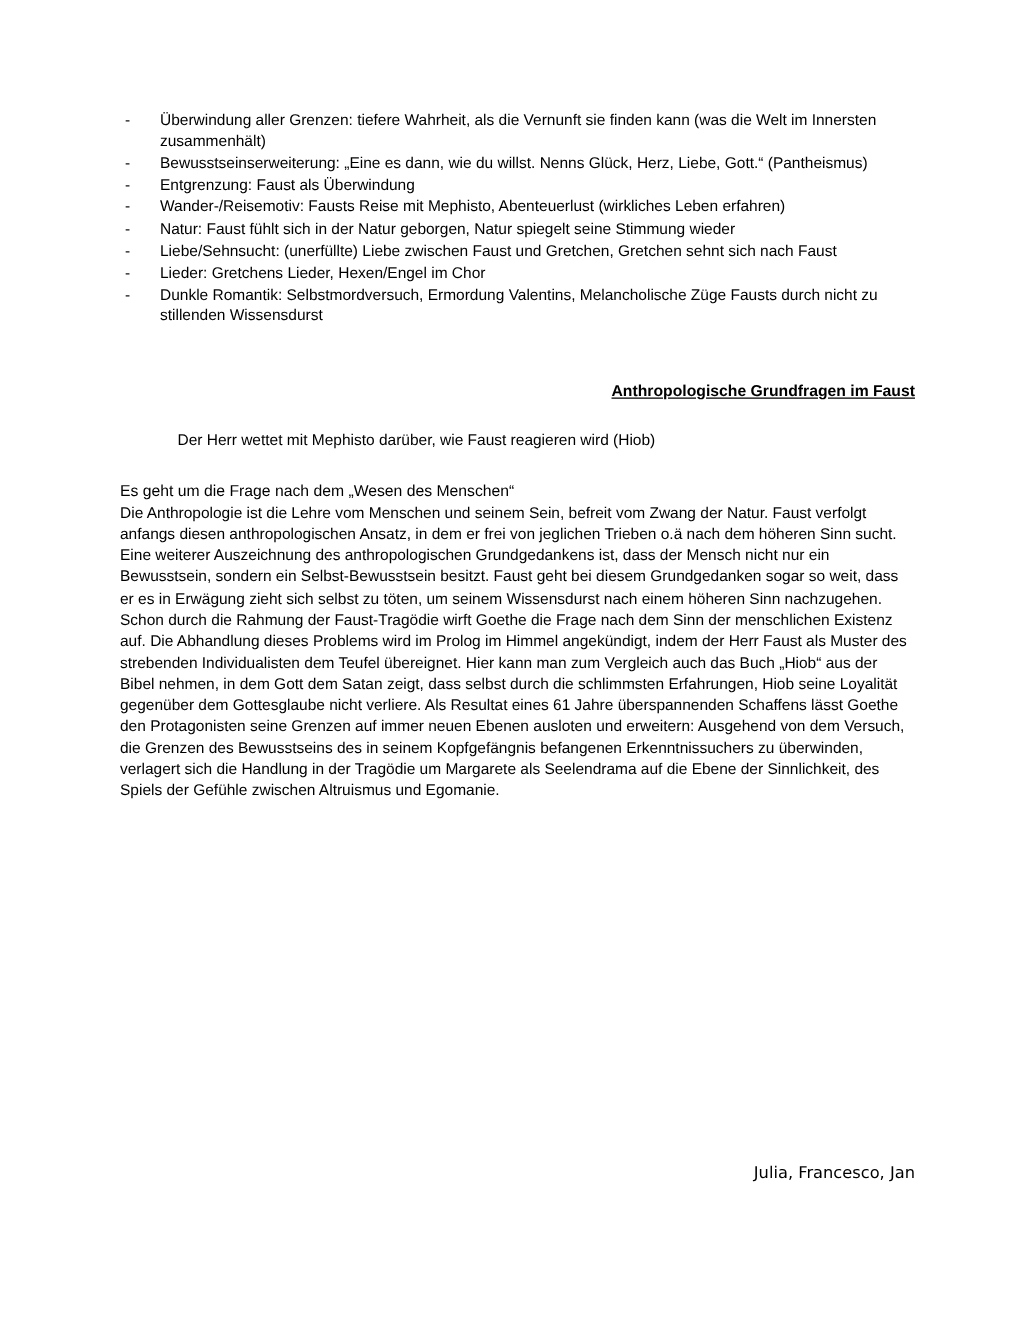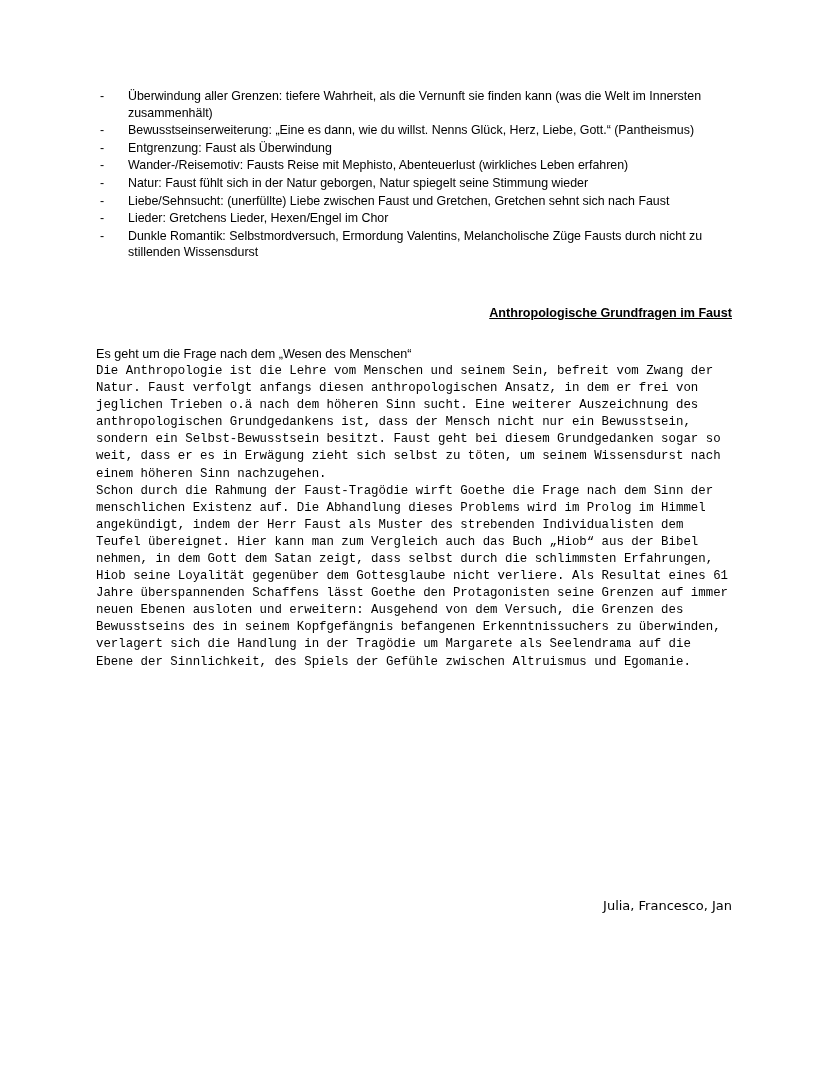--- a/index.html
+++ b/index.html
@@ -76,30 +76,29 @@
     margin-bottom: 0;
     line-height: 17px;
   }
 
   .body-para {
     font-size: 12.4px;
     line-height: 17.1px;
     margin: 0;
     max-width: 634px;
     text-align: left;
-    font-family: Liberation Mono, monospace;
   }
   .body-para.tight {
     margin-top: 0;
   }
 
   .signature {
     position: absolute;
     right: 96px;
-    top: 897px;
+    top: 930px;
     font-size: 13px;
     font-family: "DejaVu Sans", sans-serif;
     line-height: 18px;
   }
 </style>
 </head>
 <body>
 
 <div class="page">
 
@@ -134,20 +133,21 @@
     </li>
     <li class="bullet-row">
       <span class="bullet-dash">-</span>
       <span class="bullet-text">Dunkle Romantik: Selbstmordversuch, Ermordung Valentins, Melancholische Züge Fausts durch nicht zu stillenden Wissensdurst</span>
     </li>
   </ul>
 
   <div class="section-heading">Anthropologische Grundfragen im Faust</div>
 
   <div class="indent-block">
+    <div>Der Herr wettet mit Mephisto darüber, wie Faust reagieren wird (Hiob)</div>
   </div>
 
   <div class="bold-lead">Es geht um die Frage nach dem „Wesen des Menschen“</div>
 
   <p class="body-para tight">Die Anthropologie ist die Lehre vom Menschen und seinem Sein, befreit vom Zwang der Natur. Faust verfolgt anfangs diesen anthropologischen Ansatz, in dem er frei von jeglichen Trieben o.ä nach dem höheren Sinn sucht. Eine weiterer Auszeichnung des anthropologischen Grundgedankens ist, dass der Mensch nicht nur ein Bewusstsein, sondern ein Selbst-Bewusstsein besitzt. Faust geht bei diesem Grundgedanken sogar so weit, dass er es in Erwägung zieht sich selbst zu töten, um seinem Wissensdurst nach einem höheren Sinn nachzugehen.</p>
   <p class="body-para tight">Schon durch die Rahmung der Faust-Tragödie wirft Goethe die Frage nach dem Sinn der menschlichen Existenz auf. Die Abhandlung dieses Problems wird im Prolog im Himmel angekündigt, indem der Herr Faust als Muster des strebenden Individualisten dem Teufel übereignet. Hier kann man zum Vergleich auch das Buch „Hiob“ aus der Bibel nehmen, in dem Gott dem Satan zeigt, dass selbst durch die schlimmsten Erfahrungen, Hiob seine Loyalität gegenüber dem Gottesglaube nicht verliere.  Als Resultat eines 61 Jahre überspannenden Schaffens lässt Goethe den Protagonisten seine Grenzen auf immer neuen Ebenen ausloten und erweitern: Ausgehend von dem Versuch, die Grenzen des Bewusstseins des in seinem Kopfgefängnis befangenen Erkenntnissuchers zu überwinden, verlagert sich die Handlung in der Tragödie um Margarete als Seelendrama auf die Ebene der Sinnlichkeit, des Spiels der Gefühle zwischen Altruismus und Egomanie.</p>
 
   <div class="signature">Julia, Francesco, Jan</div>
 
 </div>

